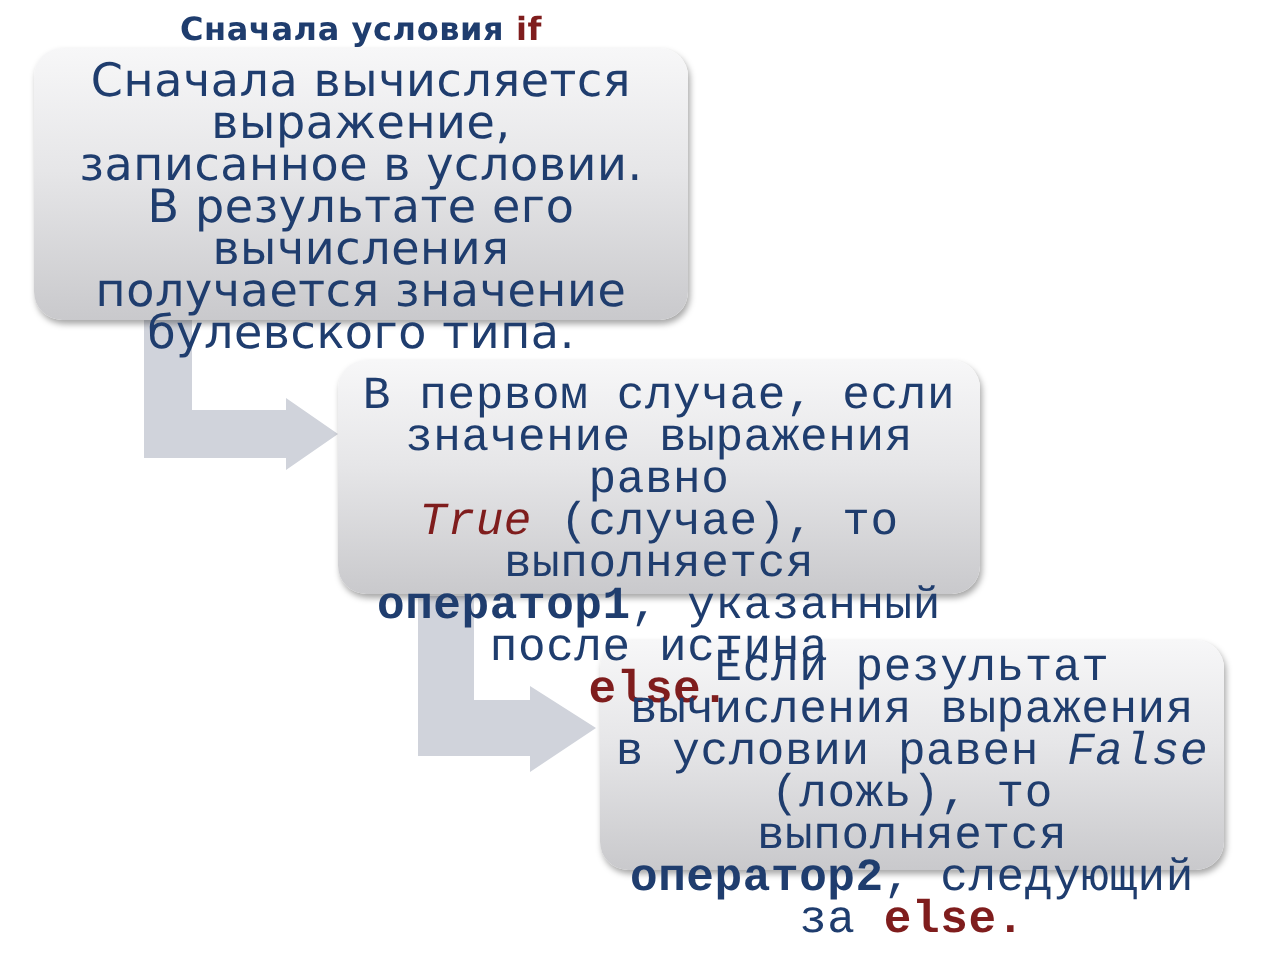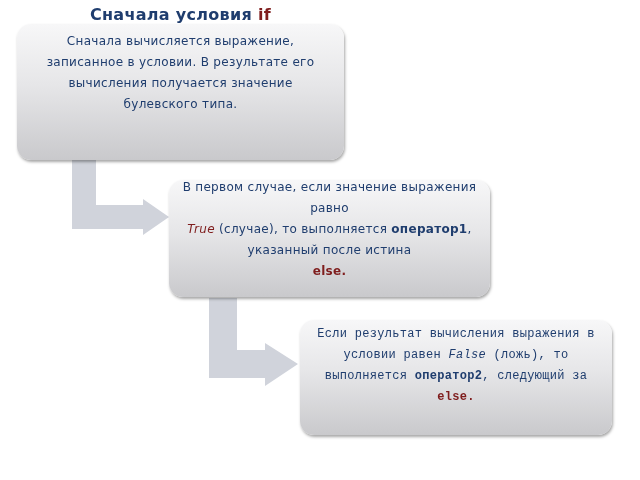--- a/index.html
+++ b/index.html
@@ -14,21 +14,21 @@
     border-radius: 14px;
     background: linear-gradient(to bottom, #f7f7f8 0%, #e6e6e8 45%, #c9c9cc 100%);
     box-shadow: 1px 2px 3px rgba(0,0,0,0.35);
   }
   .text-layer {
     position: absolute;
     text-align: center;
     color: #1f3d6e;
     z-index: 3;
   }
-  .txt { font-size: 12px; line-height: 21px; letter-spacing: 0.3px; }
+  .txt { font-size: 23px; line-height: 21px; letter-spacing: 0.3px; }
   .title { font-size: 16px; line-height: 19px; font-weight: bold; letter-spacing: 0.3px; }
   .red { color: #7f1d1d; }
   .b { font-weight: bold; }
   .i { font-style: italic; }
   .arrow { position: absolute; z-index: 1; }
 </style>
 </head>
 <body>
 
 <svg class="arrow" style="left:0;top:0" width="640" height="480">
@@ -39,21 +39,21 @@
 <div class="box" style="left:17px; top:24px; width:327px; height:136px; z-index:2;"></div>
 <div class="text-layer" style="left:17px; top:5px; width:327px;">
   <div class="title">
     <span>Сначала условия </span><span class="red">if</span><br>
   </div>
   <div class="txt" style="margin:7px auto 0; width:290px;">Сначала вычисляется выражение, записанное в условии. В результате его вычисления получается значение булевского типа.</div>
 </div>
 
 <div class="box" style="left:169px; top:180px; width:321px; height:117px; z-index:2;"></div>
 <div class="text-layer txt" style="left:169px; top:176px; width:321px;">
-  <div style="width:300px; margin:1px auto;">
+  <div style="width:300px; margin:12px auto;font-family:Liberation Mono, monospace;">
     <span>В первом случае, если значение выражения равно</span><br>
     <span class="i red">True</span><span> (случае), то выполняется </span><span class="b">оператор1</span><span>, указанный после истина</span><br>
     <span class="b red">else.</span>
   </div>
 </div>
 
 <div class="box" style="left:300px; top:320px; width:312px; height:115px; z-index:2;"></div>
 <div class="text-layer txt" style="left:300px; top:324px; width:312px;font-family:Liberation Mono, monospace;">
   <div style="width:300px; margin:0 auto;">
     <span>Если результат вычисления выражения в условии равен </span><span class="i">False</span><span> (ложь), то выполняется </span><span class="b">оператор2</span><span>, следующий за </span><span class="b red">else.</span>

